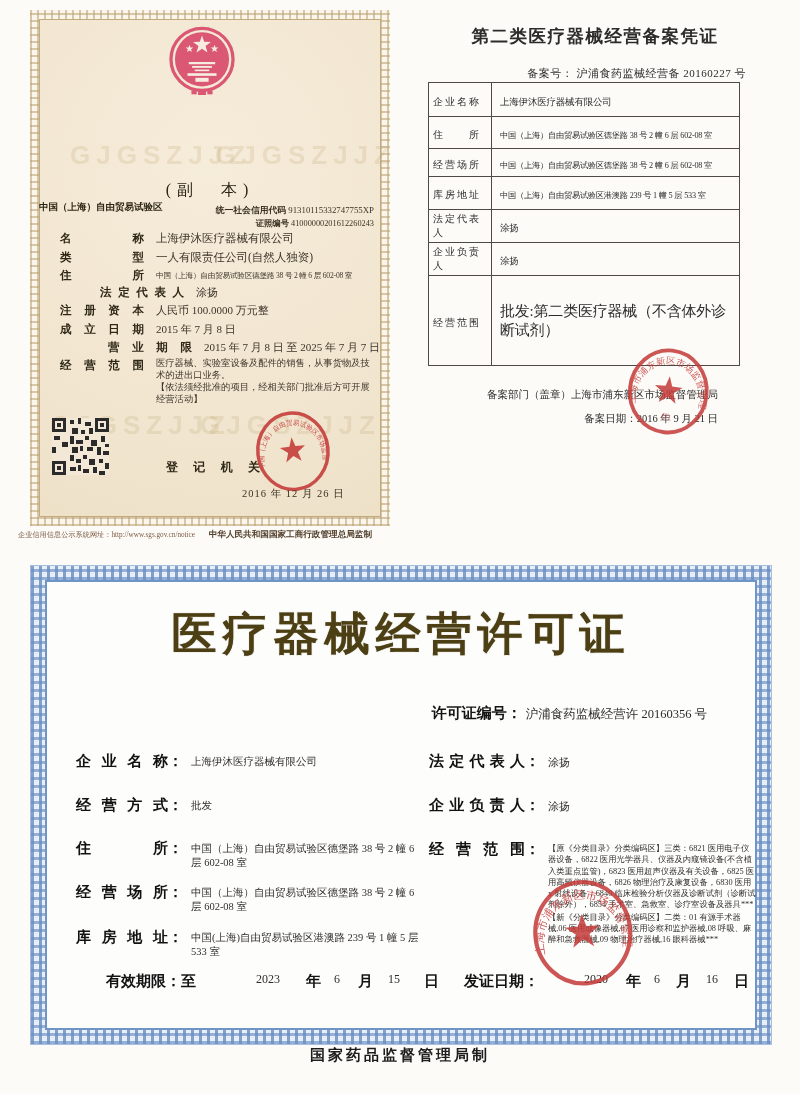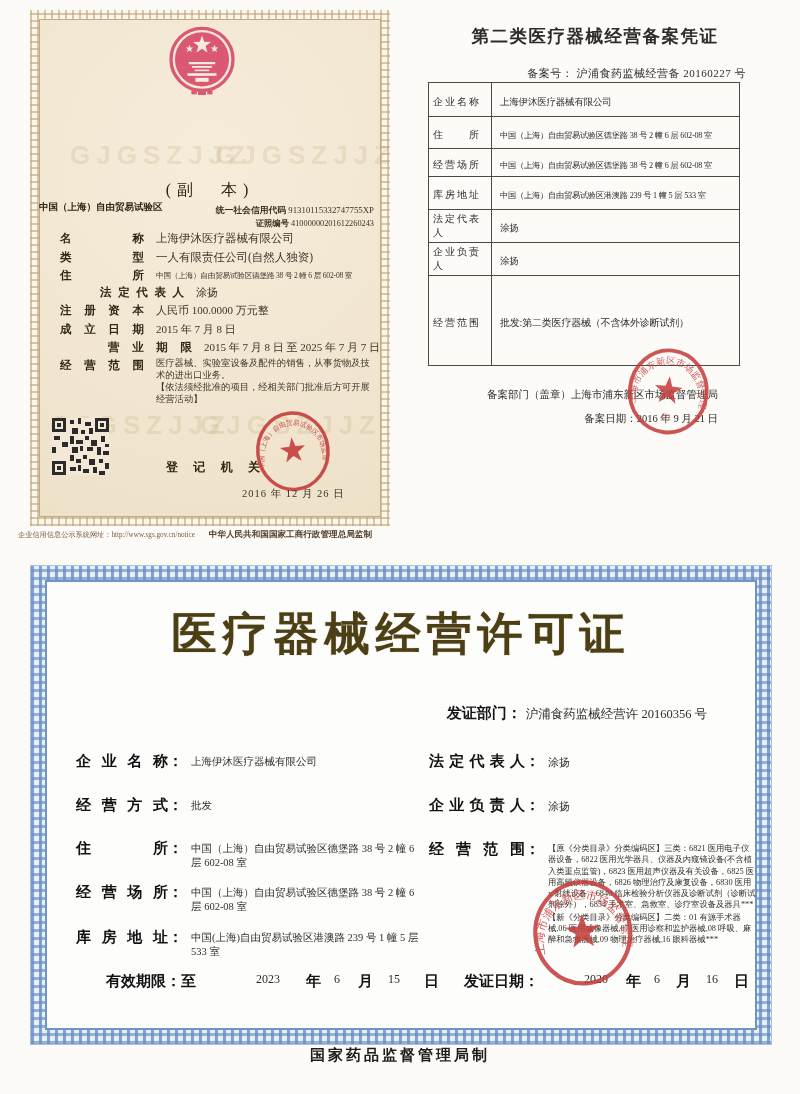--- a/index.html
+++ b/index.html
@@ -68,21 +68,21 @@
   .fc-title{left:0;top:8px;width:100%;text-align:center;font-size:17.5px;font-weight:bold;letter-spacing:1.5px;}
   .fc-no{right:44px;top:50px;font-size:11px;letter-spacing:.5px;white-space:nowrap;}
   .fc-table{position:absolute;left:28px;top:66px;width:312px;border-collapse:collapse;}
   .fc-table td{border:1px solid #4d4a45;vertical-align:middle;}
   .fc-td-l{width:54px;padding:2px 4px;}
   .fc-td-v{padding:2px 8px;}
   .fc-lbl{display:inline-block;width:46px;font-size:10px;text-align:justify;text-align-last:justify;}
   .fc-val{font-size:8.2px;letter-spacing:-.2px;white-space:nowrap;}
   .fc-val.name{font-size:9.5px;}
   .fc-val.person{font-size:9.5px;}
-  .fc-val.scope{font-size:10px;white-space:normal;}
+  .fc-val.scope{font-size:15px;white-space:normal;}
   .fc-dept{right:72px;top:372px;font-size:10.5px;white-space:nowrap;}
   .fc-date{right:72px;top:396px;font-size:10.5px;white-space:nowrap;}
   .fc-seal{left:225px;top:331px;width:86px;height:94px;transform:rotate(6deg);opacity:.85;}
 
   
   .ml-outer{
     left:30px;top:565px;width:740px;height:478px;
     border:1px solid #a9bedd;
     background-color:#e8eef7;
     background-image:
@@ -316,21 +316,21 @@
     <text x="50" y="84" text-anchor="middle" fill="#c43a38" font-size="9">(7)</text>
   </svg>
 </div>
 
 <div class="abs ml-outer">
   <div class="ml-page"></div>
 
   <div class="abs ml-title">医疗器械经营许可证</div>
 
   <div class="abs ml-license-line">
-    <span class="ml-license-lbl">发证部门：</span>
+    <span class="ml-license-lbl">许可证编号：</span>
     <span class="ml-license-val">沪浦食药监械经营许 20160356 号</span>
   </div>
 
   <div class="abs ml-row" style="left:45px;top:186px;">
     <span class="ml-lbl">企业名称</span><span class="ml-colon">：</span>
     <span class="ml-val">上海伊沐医疗器械有限公司</span>
   </div>
   <div class="abs ml-row" style="left:45px;top:230px;">
     <span class="ml-lbl">经营方式</span><span class="ml-colon">：</span>
     <span class="ml-val">批发</span>

